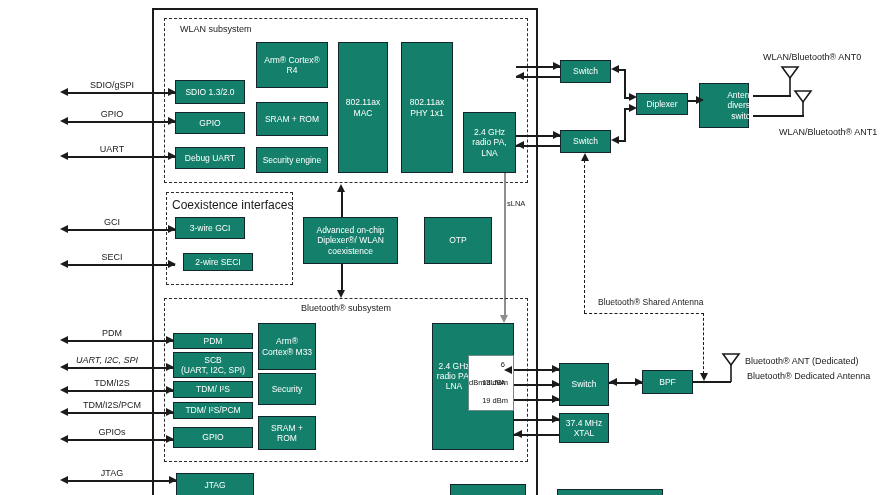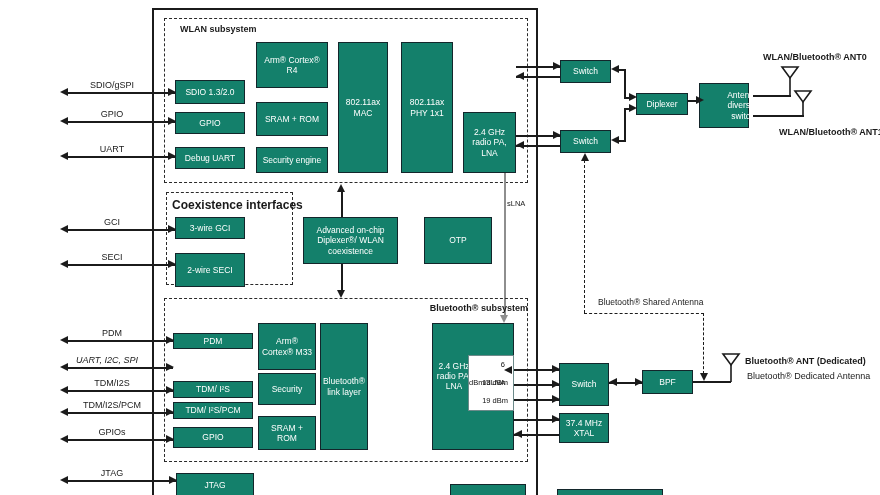--- a/index.html
+++ b/index.html
@@ -15,21 +15,21 @@
   .vl{position:absolute;width:1.8px;background:var(--ink);}
   .hd{position:absolute;height:0;border-top:1.8px dashed var(--ink);}
   .vd{position:absolute;width:0;border-left:1.8px dashed var(--ink);}
   .tri{position:absolute;width:0;height:0;}
   .tr{border-top:4.5px solid transparent;border-bottom:4.5px solid transparent;border-left:8px solid var(--ink);}
   .tl{border-top:4.5px solid transparent;border-bottom:4.5px solid transparent;border-right:8px solid var(--ink);}
   .tu{border-left:4.5px solid transparent;border-right:4.5px solid transparent;border-bottom:8px solid var(--ink);}
   .td{border-left:4.5px solid transparent;border-right:4.5px solid transparent;border-top:8px solid var(--ink);}
   .lab{position:absolute;font-size:9px;white-space:nowrap;}
   .cl{text-align:center;}
-  .b{font-weight:bold;text-align:right;}
+  .b{font-weight:normal;}
   .wbox{position:absolute;background:#fff;border:1px solid #6c8a8a;box-sizing:border-box;}
   .wrow{font-size:7.5px;color:#111;text-align:right;padding-right:5px;line-height:18px;height:18px;}
   .ant{position:absolute;}
 </style>
 </head>
 <body>
 
 <div id="wrap">
 
   <div class="sbox" style="left:152px;top:8px;width:386px;height:512px;"></div>
@@ -43,44 +43,47 @@
   <div class="box" style="left:256px;top:42px;width:72px;height:46px;">Arm® Cortex® R4</div>
   <div class="box" style="left:256px;top:102px;width:72px;height:34px;">SRAM + ROM</div>
   <div class="box" style="left:256px;top:147px;width:72px;height:26px;">Security engine</div>
   <div class="box" style="left:338px;top:42px;width:50px;height:131px;">802.11ax MAC</div>
   <div class="box" style="left:401px;top:42px;width:52px;height:131px;padding:1px 8px;">802.11ax PHY 1x1</div>
   <div class="box" style="left:463px;top:112px;width:53px;height:61px;">2.4 GHz radio PA, LNA</div>
 
   <div class="dbox" style="left:166px;top:192px;width:127px;height:93px;"></div>
   <div class="lab b" style="left:172px;top:198px;font-size:12px;">Coexistence interfaces</div>
   <div class="box" style="left:175px;top:217px;width:70px;height:22px;">3-wire GCI</div>
-  <div class="box" style="left:175px;top:253px;width:70px;height:34px;">2-wire SECI</div>
+  <div class="box" style="left:183px;top:253px;width:70px;height:18px;">2-wire SECI</div>
   <div class="box" style="left:303px;top:217px;width:95px;height:47px;">Advanced on-chip Diplexer®/ WLAN coexistence</div>
   <div class="box" style="left:424px;top:217px;width:68px;height:47px;">OTP</div>
 
   <div class="vl" style="left:341px;top:189px;height:28px;"></div>
   <div class="tri tu" style="left:337px;top:184px;"></div>
   <div class="vl" style="left:341px;top:264px;height:27px;"></div>
   <div class="tri td" style="left:337px;top:290px;"></div>
 
   <div class="vl" style="left:504px;top:173px;height:144px;background:var(--gray);"></div>
   <div class="tri td" style="left:500px;top:315px;border-top-color:var(--gray);"></div>
   <div class="lab" style="left:507px;top:199px;font-size:7.5px;">sLNA</div>
 
   <div class="dbox" style="left:164px;top:298px;width:364px;height:164px;"></div>
   <div class="lab b cl" style="left:164px;top:303px;width:364px;">Bluetooth® subsystem</div>
 
   <div class="box" style="left:173px;top:333px;width:80px;height:16px;">PDM</div>
+  <div class="box" style="left:173px;top:352px;width:80px;height:26px;flex-direction:column;">
+    <span>SCB</span>
+    <span>(UART, I2C, SPI)</span>
+  </div>
   <div class="box" style="left:173px;top:381px;width:80px;height:17px;">TDM/ I²S</div>
   <div class="box" style="left:173px;top:402px;width:80px;height:17px;">TDM/ I²S/PCM</div>
   <div class="box" style="left:173px;top:427px;width:80px;height:21px;">GPIO</div>
   <div class="box" style="left:258px;top:323px;width:58px;height:47px;">Arm® Cortex® M33</div>
   <div class="box" style="left:258px;top:373px;width:58px;height:32px;">Security</div>
   <div class="box" style="left:258px;top:416px;width:58px;height:34px;">SRAM + ROM</div>
-  <div class="box" style="left:320px;top:323px;width:48px;height:127px;">Bluetooth® link layer</div>
   <div class="box" style="left:432px;top:323px;width:82px;height:127px;justify-content:flex-start;align-items:flex-start;">
     <span style="position:absolute;left:2px;top:37px;width:38px;text-align:center;">2.4 GHz radio PA, LNA</span>
   </div>
   <div class="wbox" style="left:468px;top:355px;width:46px;height:56px;">
     <div class="wrow" style="padding-right:8px;">6 dBm/dLNA</div>
     <div class="wrow">13 dBm</div>
     <div class="wrow">19 dBm</div>
   </div>
   <div class="tri tl" style="left:504px;top:366px;"></div>
 

